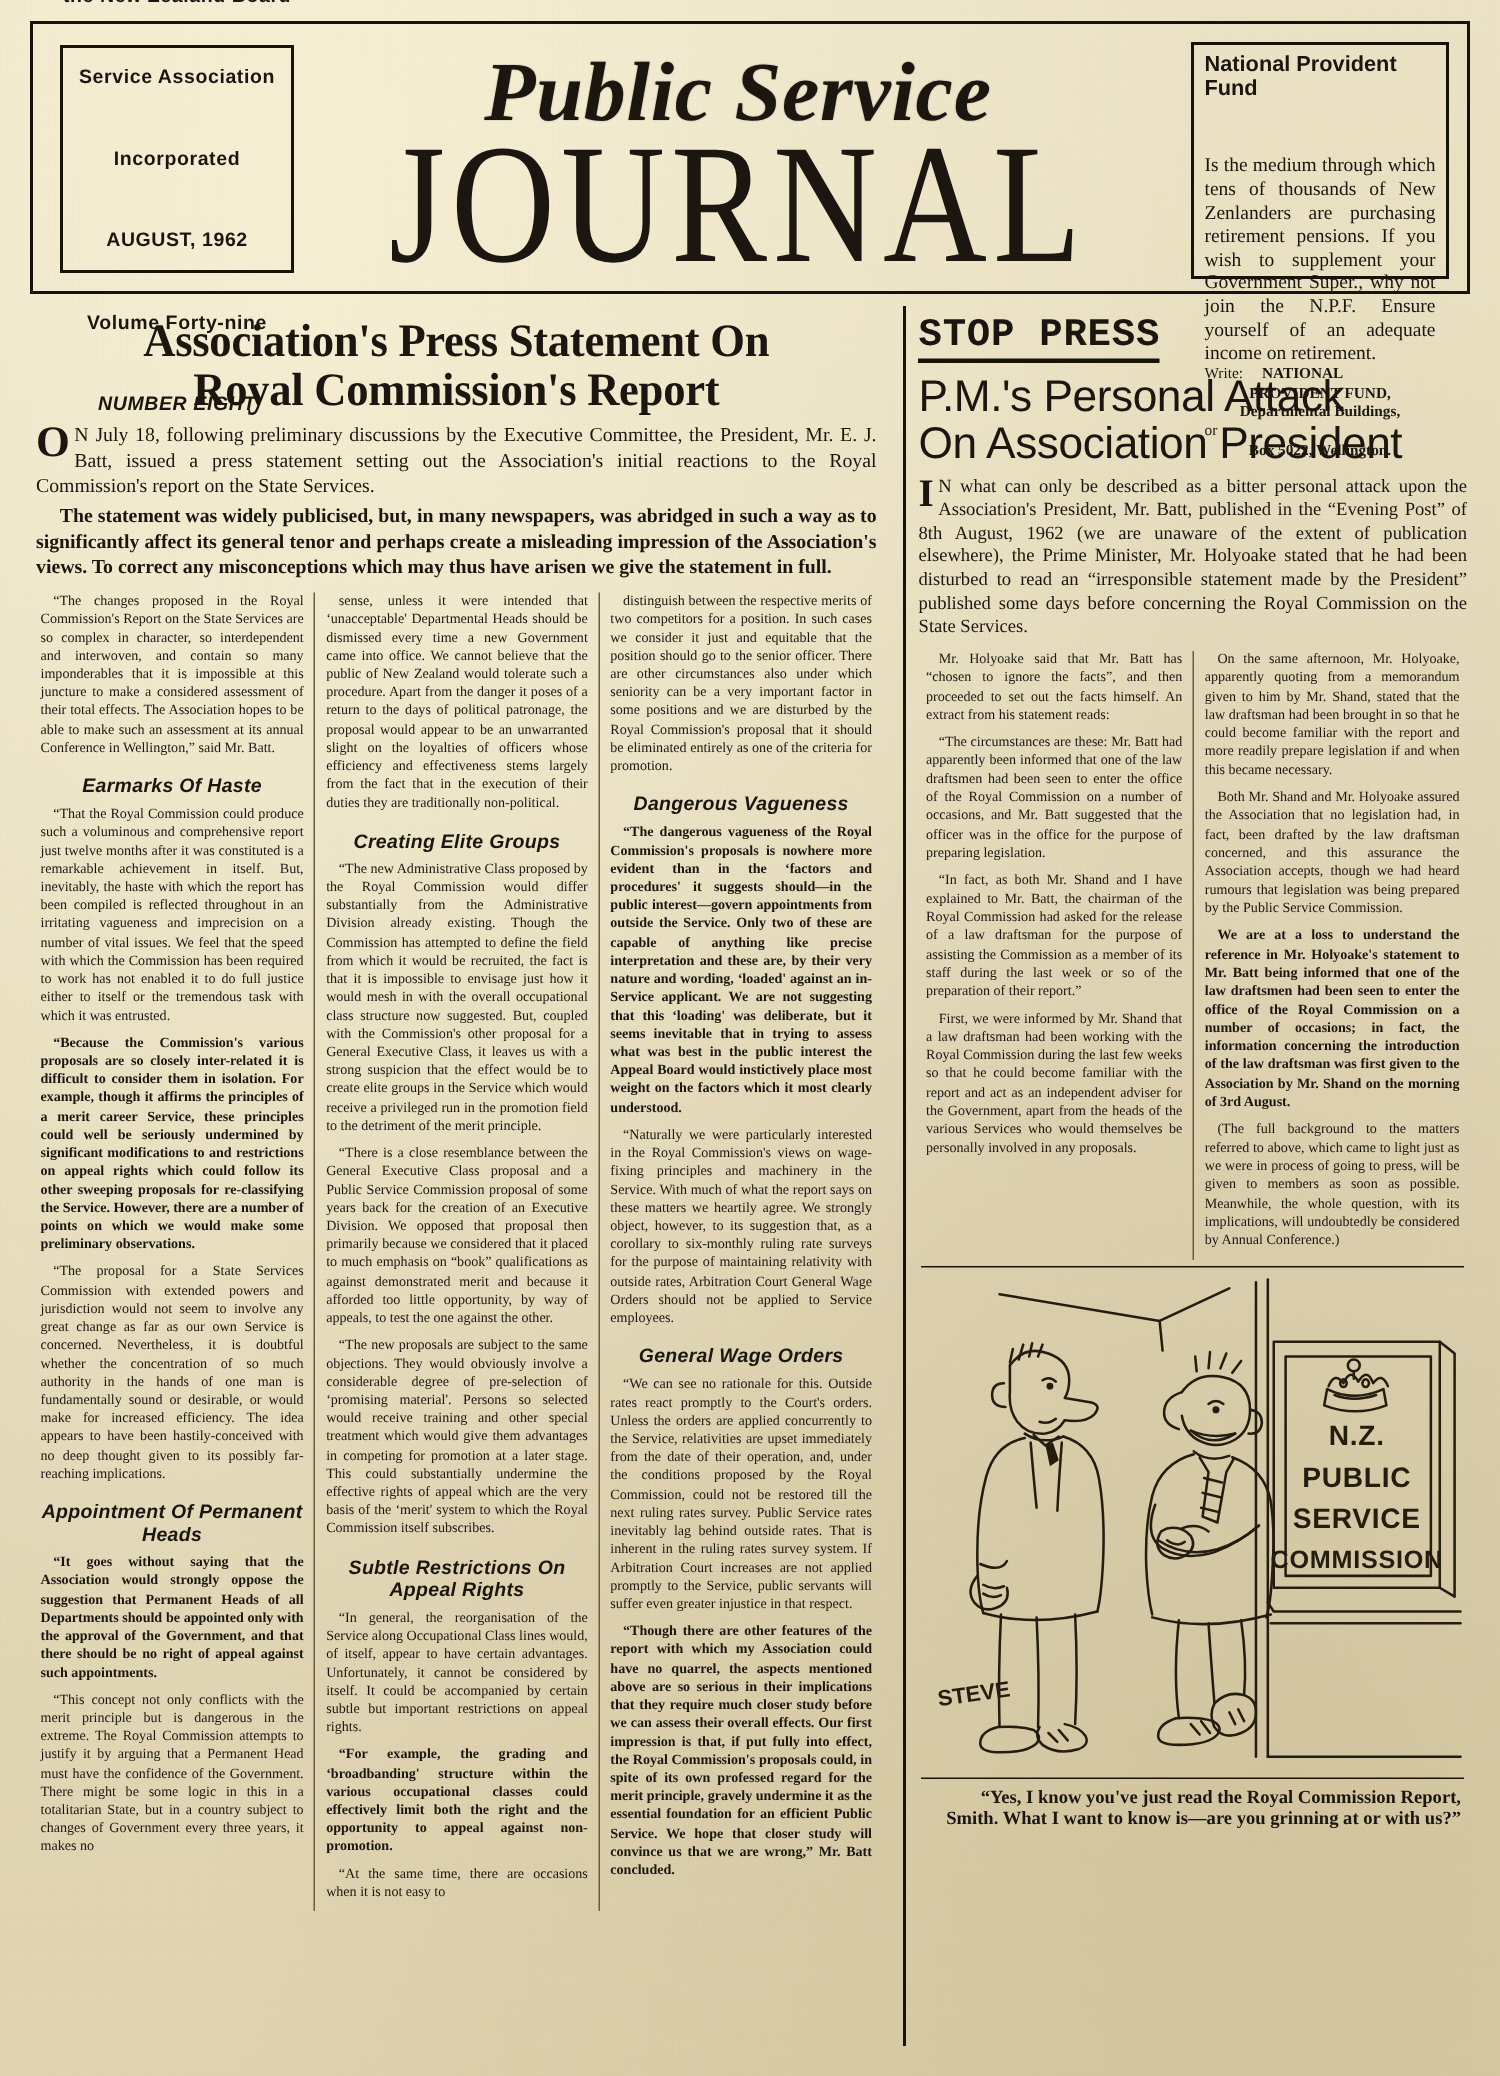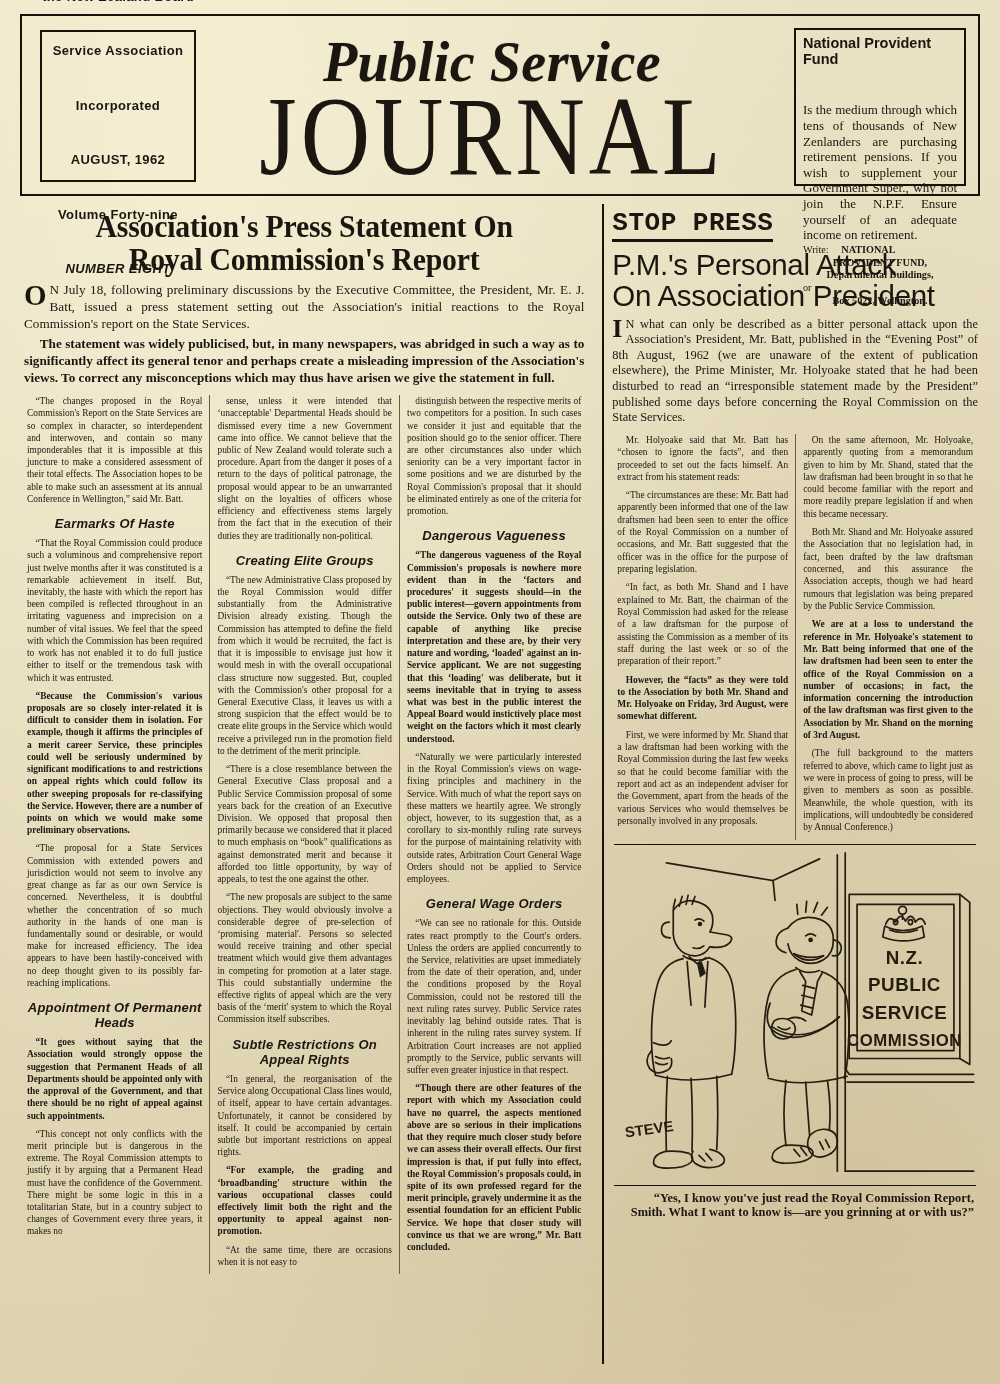--- a/index.html
+++ b/index.html
@@ -219,21 +219,20 @@
 
       <div class="splead">
         <p><span class="dropcap">I</span><span>N what can only be described as a bitter personal attack upon the Association's President, Mr. Batt, published in the “Evening Post” of 8th August, 1962 (we are unaware of the extent of publication elsewhere), the Prime Minister, Mr. Holyoake stated that he had been disturbed to read an “irresponsible statement made by the President” published some days before concerning the Royal Commission on the State Services.</span></p>
       </div>
 
       <div class="cols2" id="sp-cols">
             <div class="col2">
               <p>Mr. Holyoake said that Mr. Batt has “chosen to ignore the facts”, and then proceeded to set out the facts himself. An extract from his statement reads:</p>
               <p>“The circumstances are these: Mr. Batt had apparently been informed that one of the law draftsmen had been seen to enter the office of the Royal Commission on a number of occasions, and Mr. Batt suggested that the officer was in the office for the purpose of preparing legislation.</p>
               <p>“In fact, as both Mr. Shand and I have explained to Mr. Batt, the chairman of the Royal Commission had asked for the release of a law draftsman for the purpose of assisting the Commission as a member of its staff during the last week or so of the preparation of their report.”</p>
-              <p class="b">However, the “facts” as they were told to the Association by both Mr. Shand and Mr. Holyoake on Friday, 3rd August, were somewhat different.</p>
               <p>First, we were informed by Mr. Shand that a law draftsman had been working with the Royal Commission during the last few weeks so that he could become familiar with the report and act as an independent adviser for the Government, apart from the heads of the various Services who would themselves be personally involved in any proposals.</p>
             </div>
             <div class="col2">
               <p>On the same afternoon, Mr. Holyoake, apparently quoting from a memorandum given to him by Mr. Shand, stated that the law draftsman had been brought in so that he could become familiar with the report and more readily prepare legislation if and when this became necessary.</p>
               <p>Both Mr. Shand and Mr. Holyoake assured the Association that no legislation had, in fact, been drafted by the law draftsman concerned, and this assurance the Association accepts, though we had heard rumours that legislation was being prepared by the Public Service Commission.</p>
               <p class="b">We are at a loss to understand the reference in Mr. Holyoake's statement to Mr. Batt being informed that one of the law draftsmen had been seen to enter the office of the Royal Commission on a number of occasions; in fact, the information concerning the introduction of the law draftsman was first given to the Association by Mr. Shand on the morning of 3rd August.</p>
               <p>(The full background to the matters referred to above, which came to light just as we were in process of going to press, will be given to members as soon as possible. Meanwhile, the whole question, with its implications, will undoubtedly be considered by Annual Conference.)</p>
             </div>
           </div>
 

